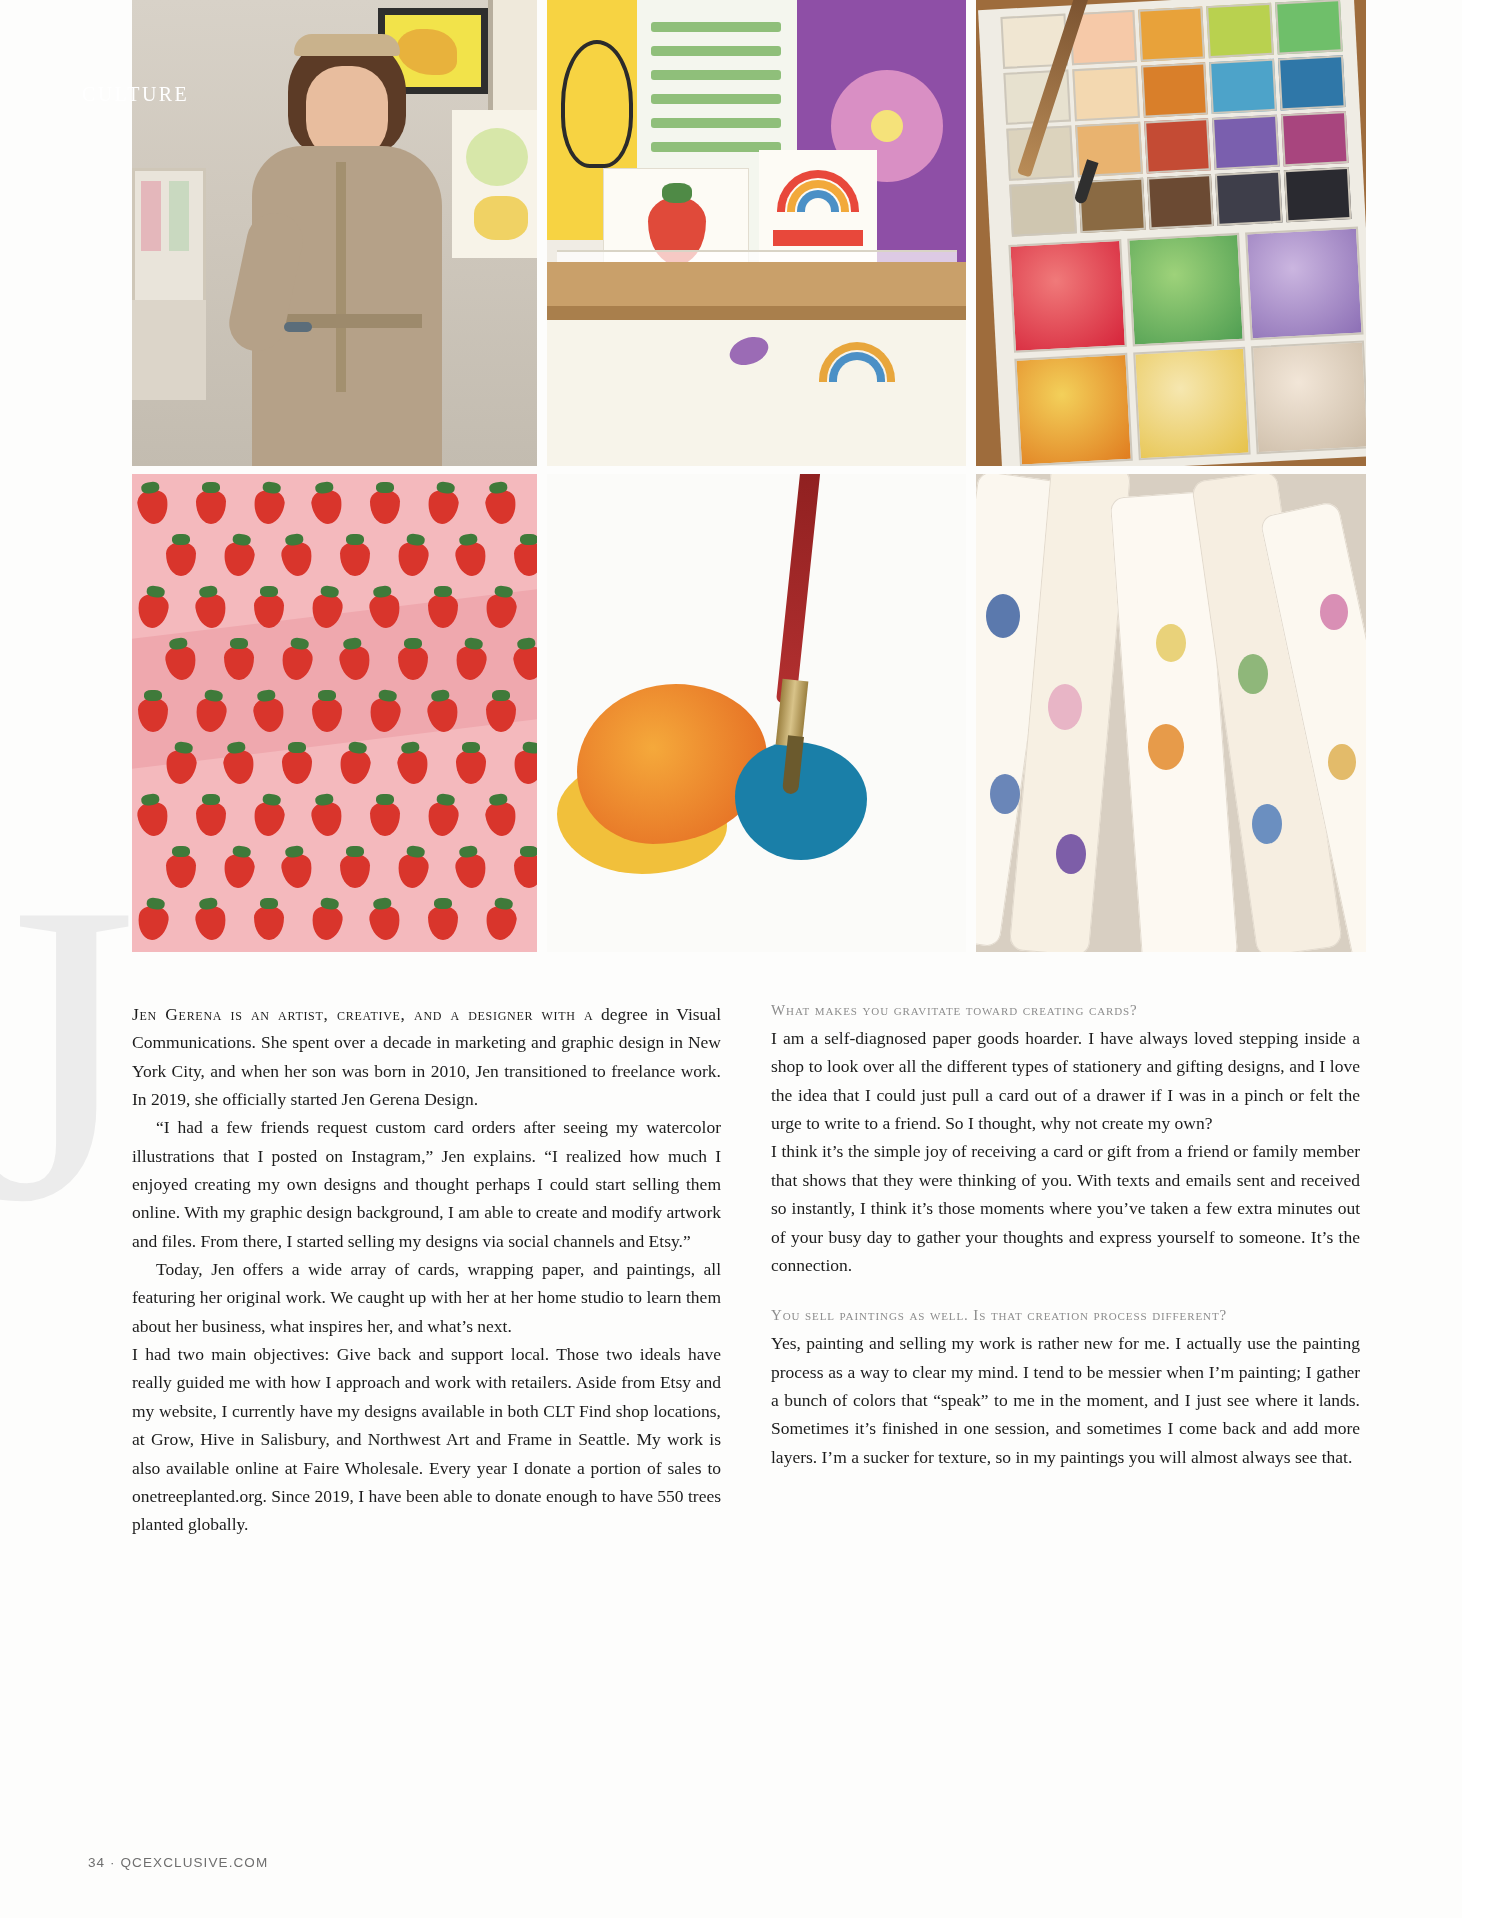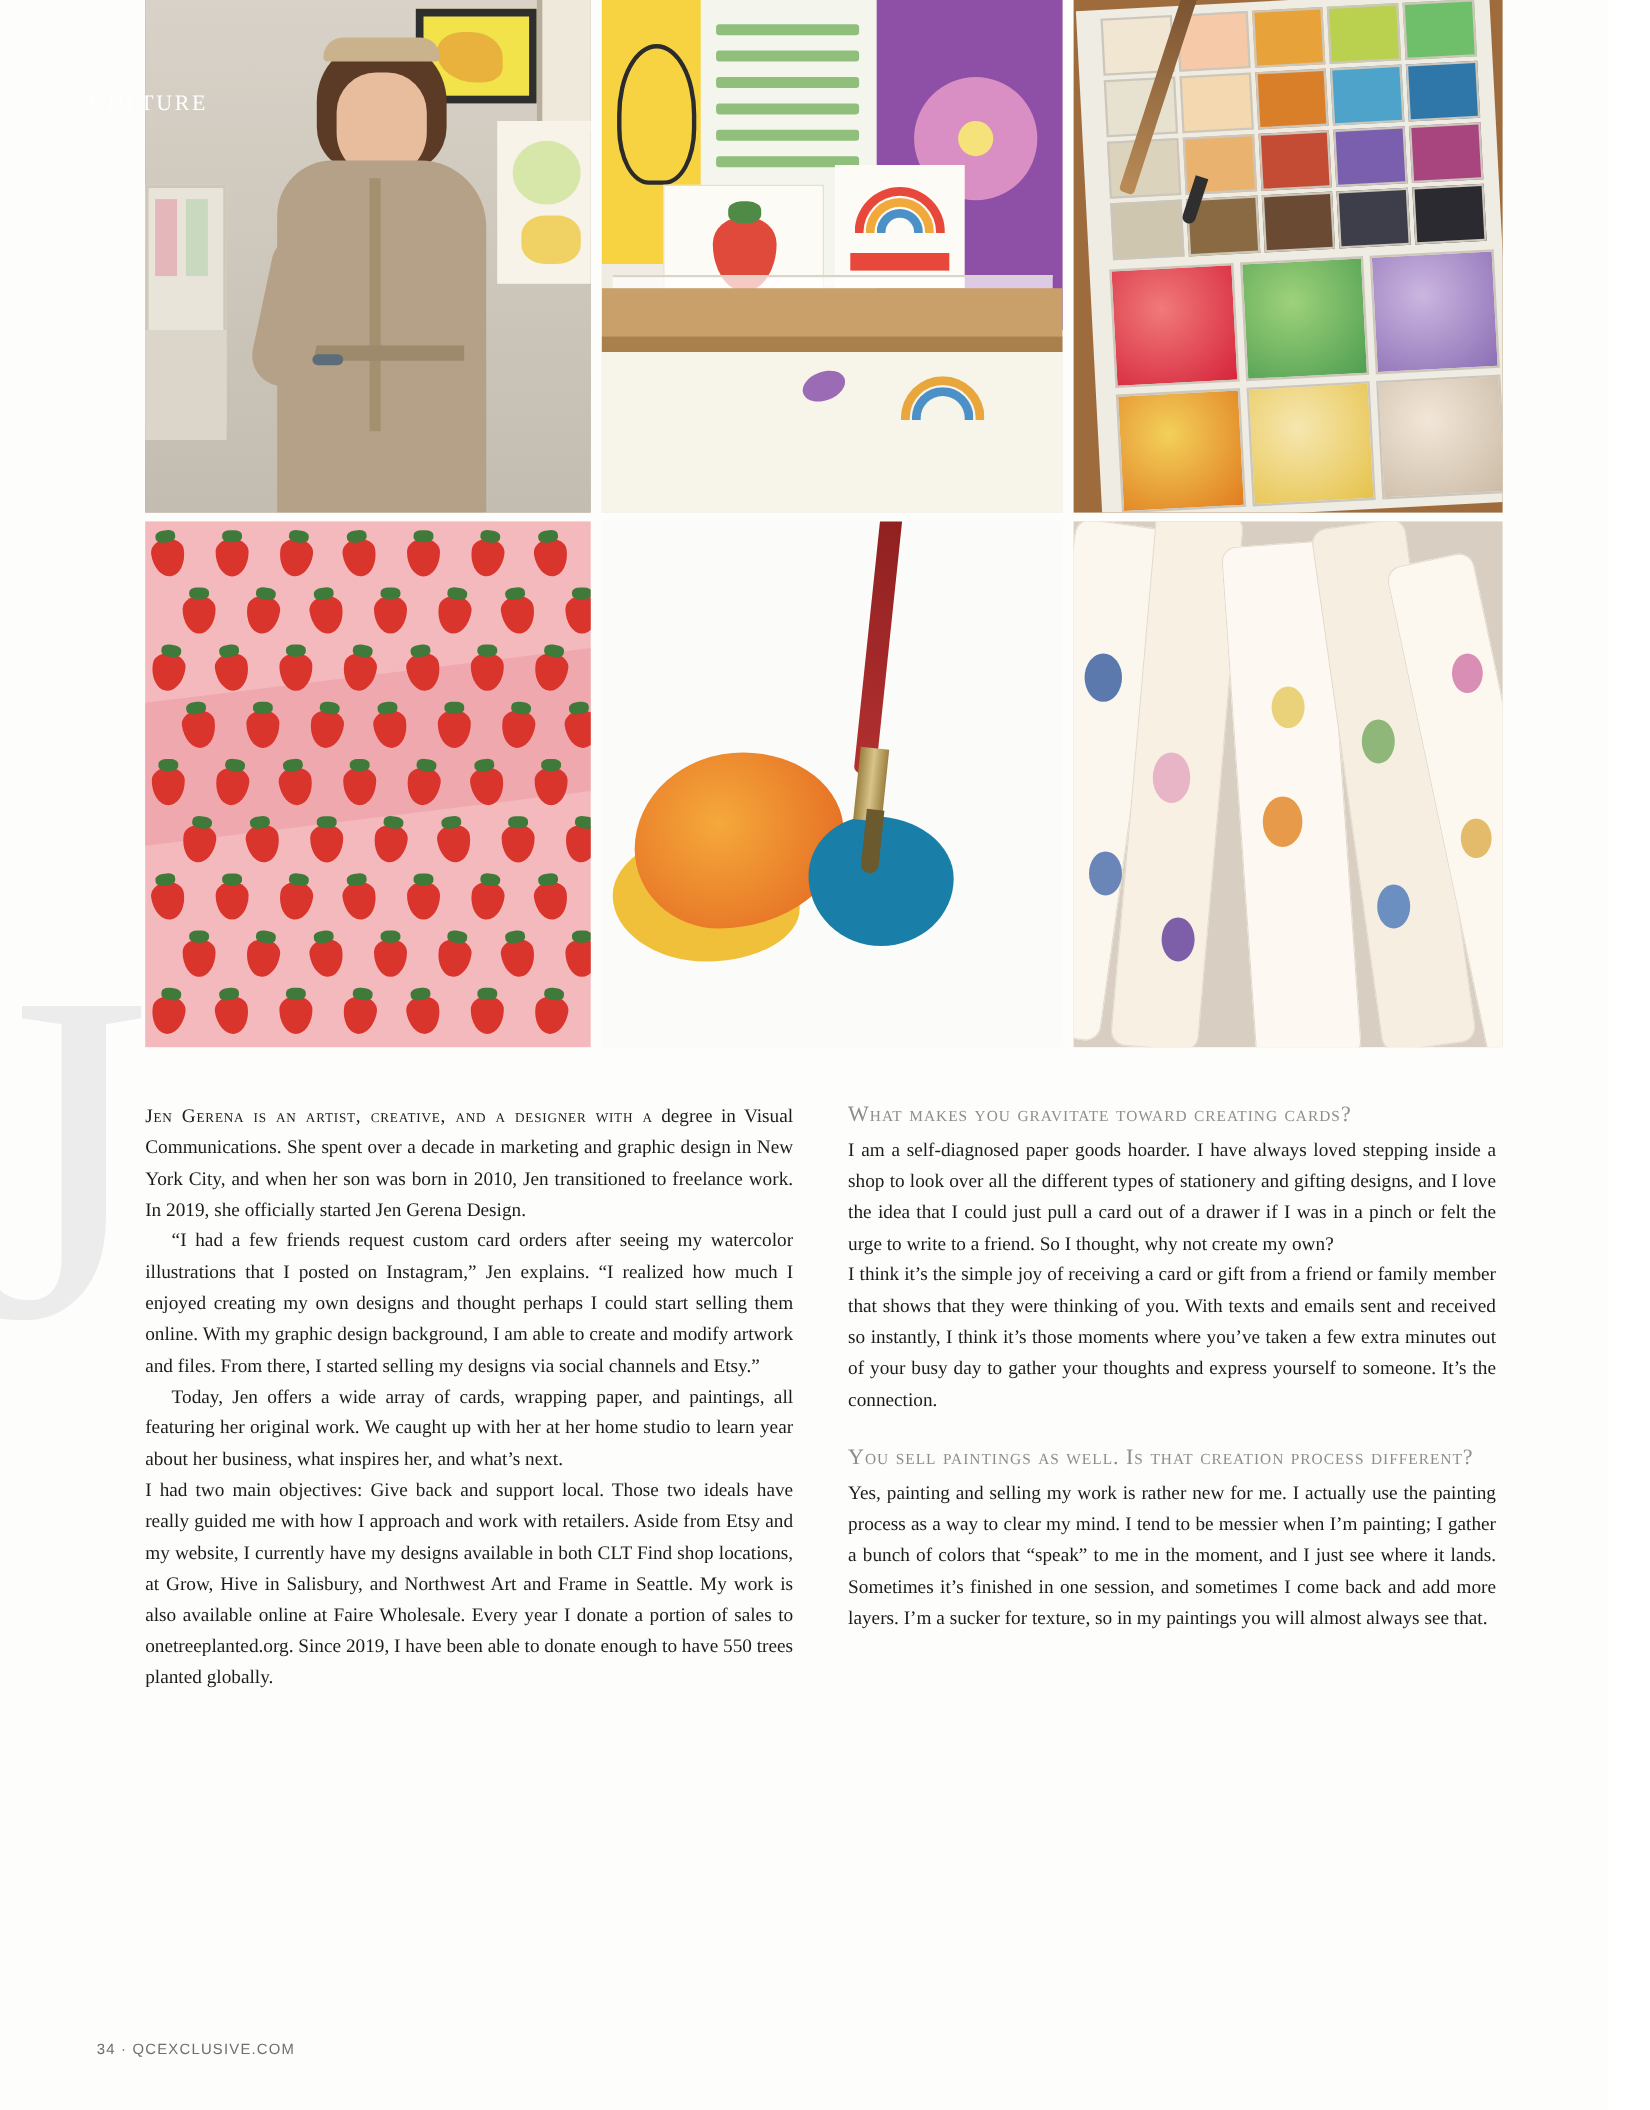--- a/index.html
+++ b/index.html
@@ -168,21 +168,21 @@
     font-variant: small-caps;
     letter-spacing: 0.7px;
   }
   p { margin: 0; }
   p.indent { text-indent: 24px; }
 
   .q {
     font-variant: small-caps;
     letter-spacing: 0.9px;
     color: #8d8d8d;
-    font-size: 20px;
+    font-size: 15px;
     line-height: 1.34;
     margin-top: 26px;
     margin-bottom: 4px;
   }
   .a { font-size: 17.5px; line-height: 1.62; color: #1c1c1c; text-align: justify; }
   .col.right .q:first-child { margin-top: 0; }
 
   .footer {
     position: absolute;
     left: 88px;
@@ -388,21 +388,21 @@
   </div>
 
   <div class="culture-label">CULTURE</div>
 
   <div class="columns">
 
     <div class="col left">
       <div class="lead">
         <p><span class="smallcaps">Jen Gerena is an artist, creative, and a designer with a</span><span> degree in Visual Communications. She spent over a decade in marketing and graphic design in New York City, and when her son was born in 2010, Jen transitioned to freelance work. In 2019, she officially started Jen Gerena Design.</span></p>
         <p class="indent">“I had a few friends request custom card orders after seeing my watercolor illustrations that I posted on Instagram,” Jen explains. “I realized how much I enjoyed creating my own designs and thought perhaps I could start selling them online. With my graphic design background, I am able to create and modify artwork and files. From there, I started selling my designs via social channels and Etsy.”</p>
-        <p class="indent">Today, Jen offers a wide array of cards, wrapping paper, and paintings, all featuring her original work. We caught up with her at her home studio to learn year about her business, what inspires her, and what’s next.</p>
+        <p class="indent">Today, Jen offers a wide array of cards, wrapping paper, and paintings, all featuring her original work. We caught up with her at her home studio to learn them about her business, what inspires her, and what’s next.</p>
       </div>
 
       <div class="a">I had two main objectives: Give back and support local. Those two ideals have really guided me with how I approach and work with retailers. Aside from Etsy and my website, I currently have my designs available in both CLT Find shop locations, at Grow, Hive in Salisbury, and Northwest Art and Frame in Seattle. My work is also available online at Faire Wholesale. Every year I donate a portion of sales to onetreeplanted.org. Since 2019, I have been able to donate enough to have 550 trees planted globally.</div>
     </div>
 
     <div class="col right">
       <div class="q">What makes you gravitate toward creating cards?</div>
       <div class="a">I am a self-diagnosed paper goods hoarder. I have always loved stepping inside a shop to look over all the different types of stationery and gifting designs, and I love the idea that I could just pull a card out of a drawer if I was in a pinch or felt the urge to write to a friend. So I thought, why not create my own?</div>
 
       <div class="a">I think it’s the simple joy of receiving a card or gift from a friend or family member that shows that they were thinking of you. With texts and emails sent and received so instantly, I think it’s those moments where you’ve taken a few extra minutes out of your busy day to gather your thoughts and express yourself to someone. It’s the connection.</div>

